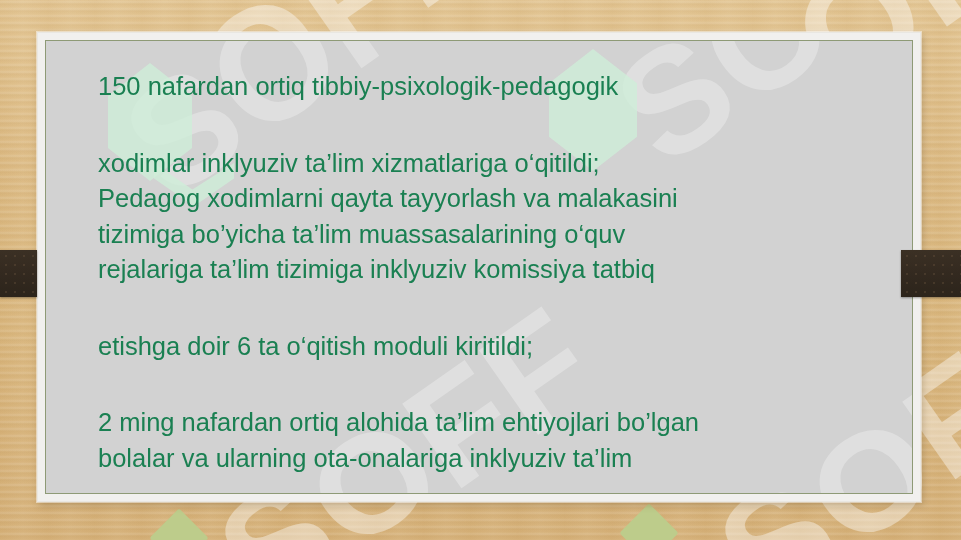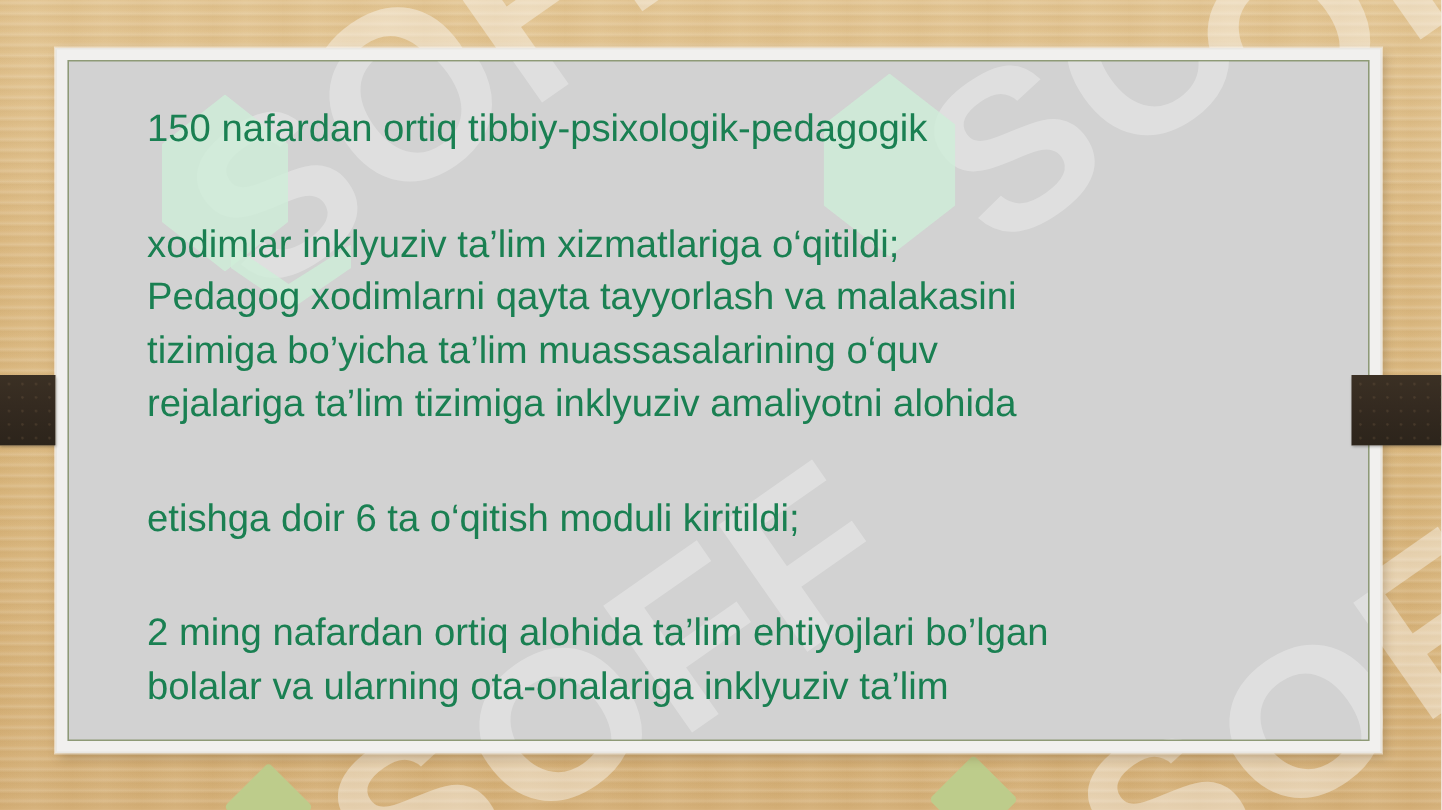--- a/index.html
+++ b/index.html
@@ -178,21 +178,21 @@
 
       <div class="mint-1"></div>
       <div class="mint-2"></div>
       <div class="mint-3"></div>
 
       <div class="slide-text">
         <div class="para">150     nafardan     ortiq     tibbiy-psixologik-pedagogik</div>
         <div class="para para-last-line">xodimlar inklyuziv ta’lim xizmatlariga o‘qitildi;</div>
         <div class="para">Pedagog  xodimlarni  qayta  tayyorlash  va  malakasini</div>
         <div class="para">tizimiga     bo’yicha     ta’lim     muassasalarining     o‘quv</div>
-        <div class="para">rejalariga  ta’lim  tizimiga  inklyuziv  amaliyotni  alohida</div>
+        <div class="para">rejalariga  ta’lim  tizimiga  inklyuziv  komissiya  tatbiq</div>
         <div class="para para-last-line">etishga doir 6 ta o‘qitish moduli kiritildi;</div>
         <div class="para para-last-line">2 ming nafardan ortiq alohida ta’lim ehtiyojlari bo’lgan</div>
         <div class="para">bolalar  va  ularning  ota-onalariga  inklyuziv  ta’lim</div>
         <div class="para para-last-line">xizmatlari tashkil etildi;</div>
       </div>
 
     </div>
   </div>
 
   <div class="clamp clamp-left"></div>

